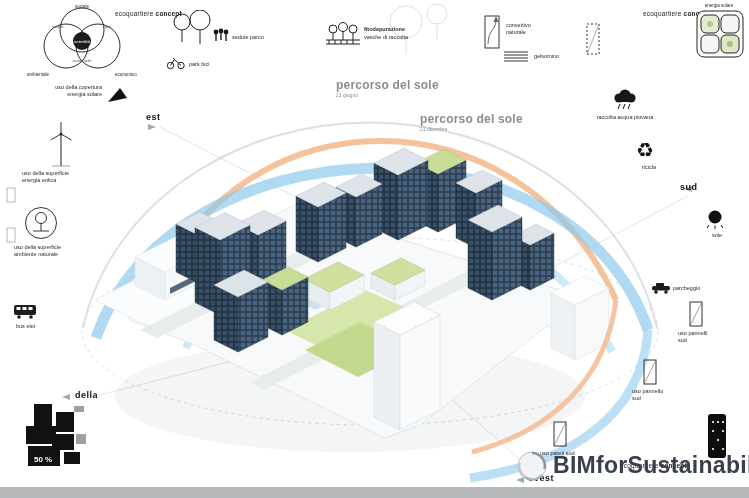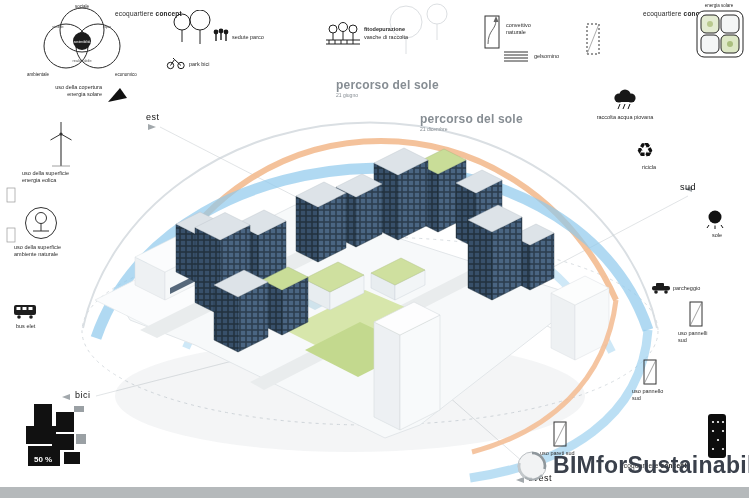--- a/index.html
+++ b/index.html
@@ -5,21 +5,21 @@
   *{margin:0;padding:0;box-sizing:border-box}
   html,body{background:#e9eaec}
   body{font-family:"Liberation Sans",sans-serif}
   .board{position:relative;width:749px;height:498px;background:#ffffff;overflow:hidden;margin:0 auto}
   .abs{position:absolute}
   .lbl{position:absolute;font-size:5.5px;color:#2a2a2a;line-height:1.25}
   .lbl.b{font-weight:bold}
   .lbl.c{text-align:center}
   .tag{position:absolute;font-size:6.5px;color:#1d1d1d;letter-spacing:.2px;white-space:nowrap}
   .tag b{font-weight:bold}
-  .compass{position:absolute;font-size:9px;font-weight:normal;color:#141414;letter-spacing:.5px}
+  .compass{position:absolute;font-size:9px;font-weight:bold;color:#141414;letter-spacing:.5px}
   .tri{position:absolute;width:0;height:0}
   .tri.right{border-top:3.5px solid transparent;border-bottom:3.5px solid transparent;border-left:8px solid #a2a8ac}
   .tri.left{border-top:3.5px solid transparent;border-bottom:3.5px solid transparent;border-right:8px solid #a2a8ac}
   .sunpath{position:absolute;color:#868d93}
   .sunpath .t{font-size:12px;font-weight:bold;letter-spacing:.2px}
   .sunpath .d{font-size:5px}
   .glyph{position:absolute;font-size:20px;color:#0f0f0f;line-height:1}
   .watermark-text{position:absolute;font-size:23px;font-weight:bold;color:#3a404b;letter-spacing:.3px;white-space:nowrap}
   .bottombar{position:absolute;left:0;right:0;bottom:0;height:11px;background:#b5b9bb}
   svg{display:block}
@@ -386,21 +386,21 @@
         <rect x="2.5" y="3" width="4" height="3"></rect>
         <rect x="8.5" y="3" width="4" height="3"></rect>
         <rect x="14.5" y="3" width="4" height="3"></rect>
       </g>
     <circle cx="5" cy="13" r="1.8" fill="#1d1d1d"></circle>
       <circle cx="17" cy="13" r="1.8" fill="#1d1d1d"></circle>
   </svg>
   <div class="lbl" style="left:16px;top:323px">bus elet</div>
 
   <div class="tri left" style="left:62px;top:394px"></div>
-  <div class="compass" style="left:75px;top:390px">bici</div>
+  <div class="compass" style="left:75px;top:390px">della</div>
 
   <svg class="abs" style="left:26px;top:404px" width="64" height="66" viewBox="0 0 64 66">
     <g fill="#111">
       <rect x="8" y="0" width="18" height="26"></rect>
       <rect x="30" y="8" width="18" height="20"></rect>
       <rect x="0" y="22" width="30" height="18"></rect>
       <rect x="26" y="30" width="22" height="16"></rect>
       <rect x="2" y="42" width="32" height="20"></rect>
       <rect x="38" y="48" width="16" height="12"></rect>
     </g>

